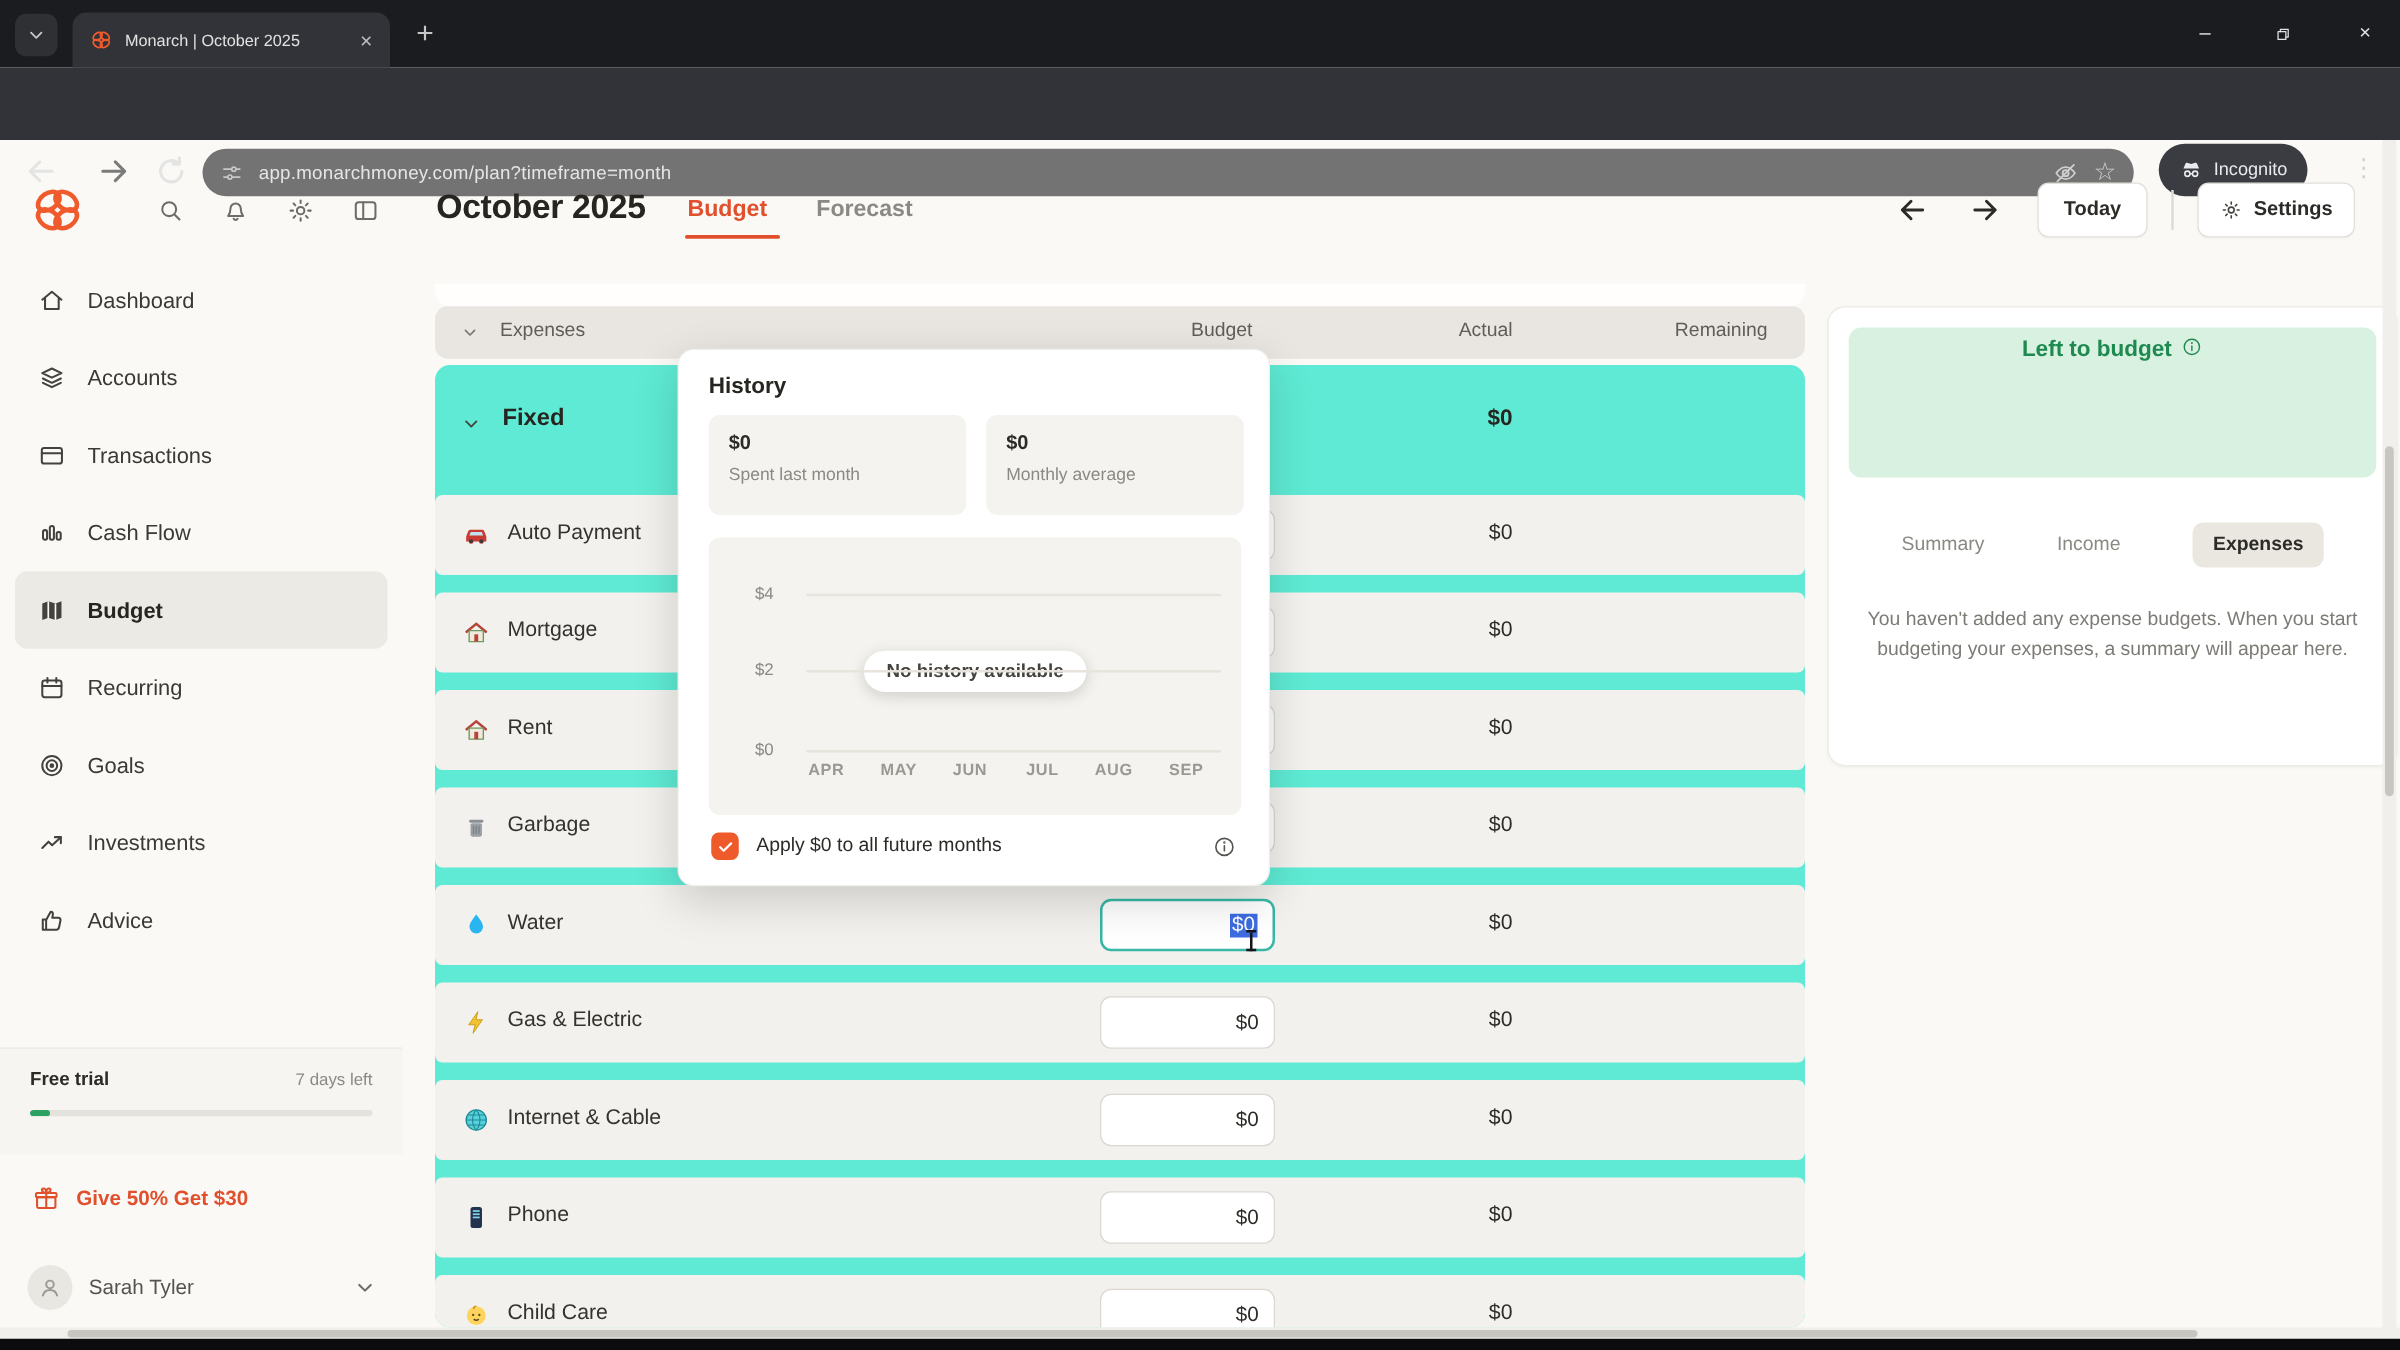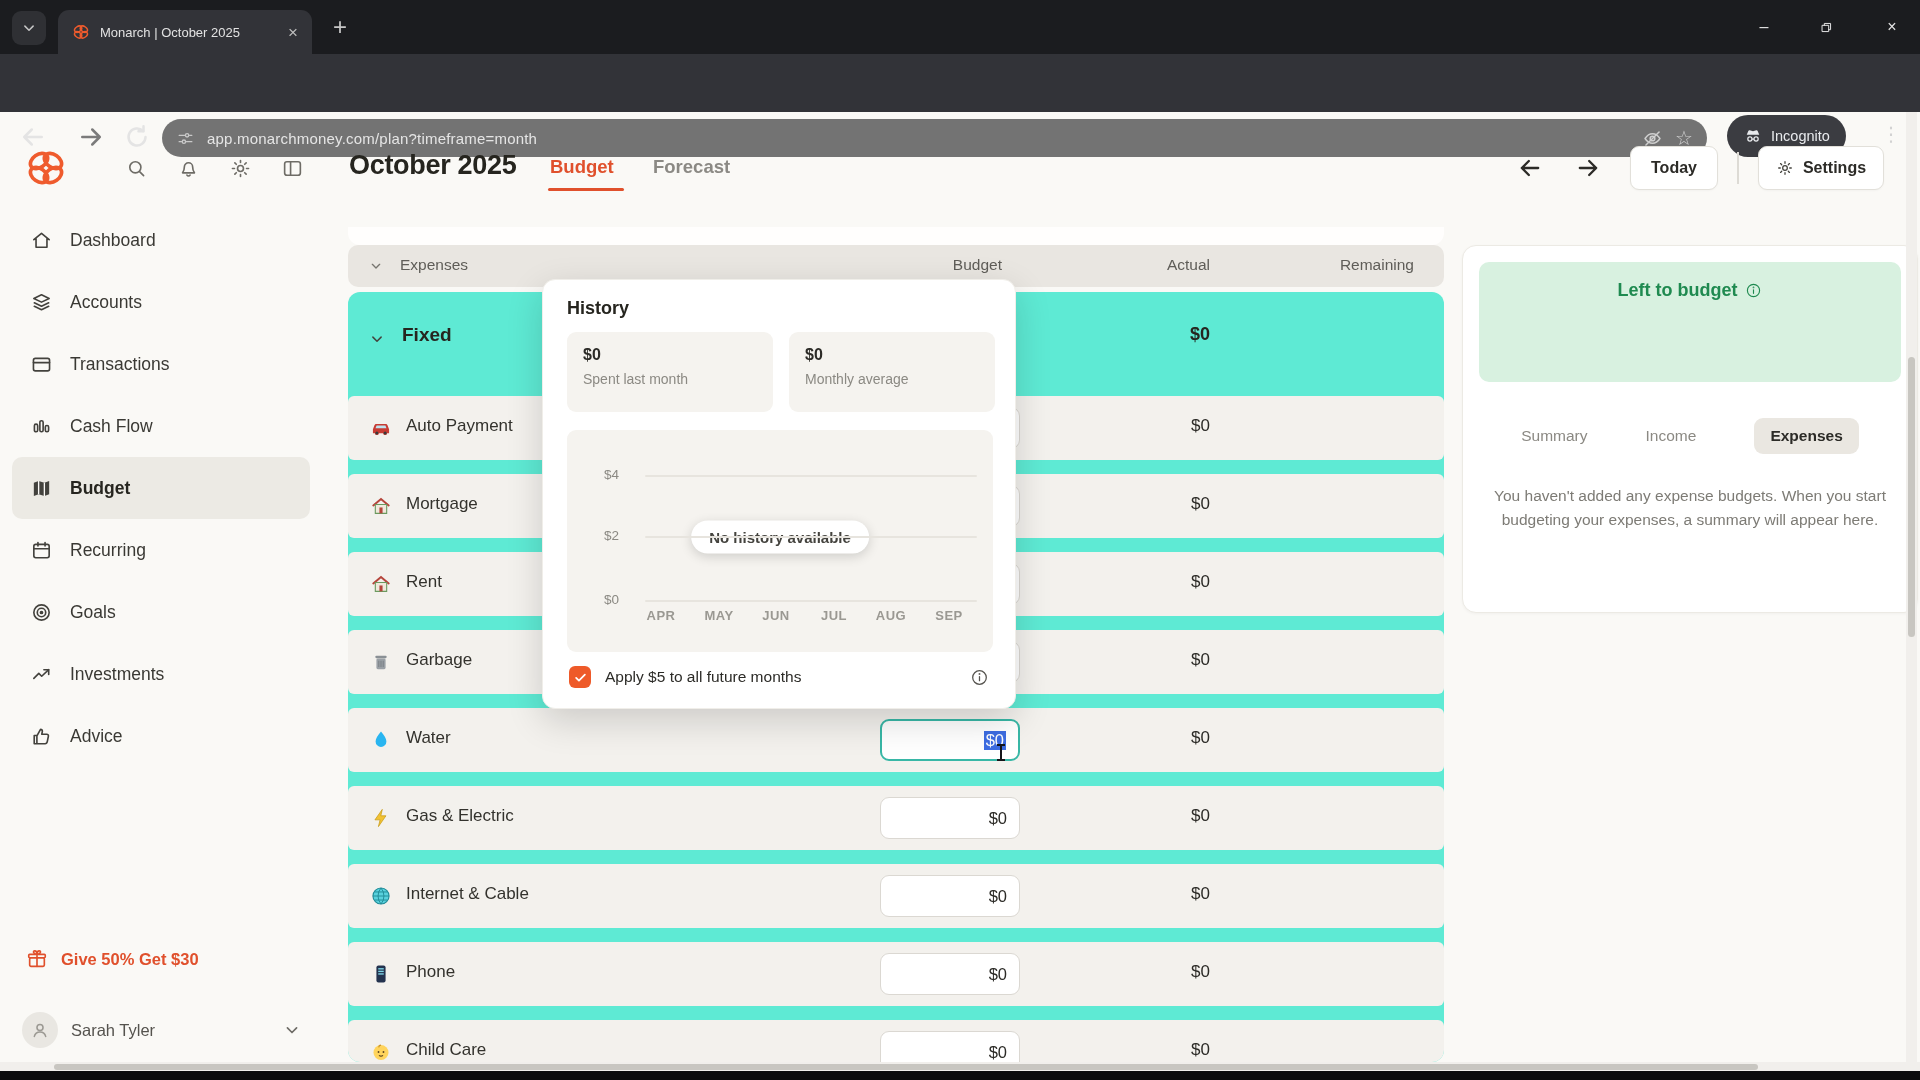--- a/index.html
+++ b/index.html
@@ -106,21 +106,21 @@
   .apply-row{position:absolute;left:26px;right:26px;top:382px;height:30px;display:flex;align-items:center}
   .checkbox{width:22px;height:22px;border-radius:6px;background:#ee5a29;display:flex;align-items:center;justify-content:center}
   .checkbox .ic{width:15px;height:15px}
   .apply-label{margin-left:14px;font-size:15.5px;color:#2c2b27;flex:1}
   .pop-info{width:19px;height:19px;color:#55534e}
 
   
   .rpanel{position:absolute;left:1462px;top:245px;width:456px;height:368px;background:#fff;border:1px solid #eceae4;border-radius:14px;box-shadow:0 1px 3px rgba(0,0,0,.04)}
   .greenbox{position:absolute;left:16px;top:16px;width:422px;height:120px;background:#d8f1e0;border-radius:10px;text-align:center}
   .left-amount{margin-top:17px;font-size:40px;font-weight:700;color:#178247}
-  .left-label{margin-top:18px;font-size:18px;font-weight:600;color:#1f8a50;display:inline-flex;align-items:center;gap:8px}
+  .left-label{margin-top:7px;font-size:18px;font-weight:600;color:#1f8a50;display:inline-flex;align-items:flex-start;gap:8px}
   .left-label .ic{width:17px;height:17px;color:#1f8a50}
   .rtabs{position:absolute;left:0;right:0;top:168px;height:44px;display:flex;align-items:center;justify-content:center;gap:58px}
   .rtab{font-size:15.5px;color:#8b8983}
   .rtab.active{background:#eae7e1;border-radius:9px;padding:9px 16px;font-weight:700;color:#2c2b27}
   .rmsg{position:absolute;left:30px;right:30px;top:238px;font-size:15.5px;line-height:1.55;color:#7d7b75;text-align:center}
 
   
   .vscroll{position:absolute;left:1906px;top:112px;width:11px;height:952px;background:#f1efec}
   .vthumb{position:absolute;left:2px;width:7px;border-radius:4px;background:#c8c6c1}
   .hscroll{position:absolute;left:0;top:1062px;width:1920px;height:9px;background:#f1efec}
@@ -369,20 +369,29 @@
           <span class="ic nav-ic">
             <svg viewBox="0 0 24 24">
               <g fill="none" stroke="currentColor" stroke-width="1.7" stroke-linecap="round" stroke-linejoin="round">
                 <path d="M7.2 11v8.6H4.4V11zM7.2 11.4l3.8-6.8c1 0 1.9.9 1.9 2l-.6 3h5.1c1.2 0 2 1 1.8 2.1l-1.1 5.4c-.2 1.1-1 2.5-2.4 2.5H7.2"></path>
               </g>
             </svg>
           </span>
           <span class="nav-label">Advice</span>
         </div>
       </div>
+    <div class="trial">
+      <div class="trial-row">
+        <span class="trial-title">Free trial</span>
+        <span class="trial-days">7 days left</span>
+      </div>
+      <div class="trial-bar">
+          <div class="trial-fill" style="width: 6%;"></div>
+        </div>
+    </div>
     <div class="referral">
       <span class="ic">
           <svg viewBox="0 0 24 24">
             <g fill="none" stroke="currentColor" stroke-width="1.8" stroke-linecap="round" stroke-linejoin="round">
               <rect x="4" y="10.6" width="16" height="9.4" rx="1.4"></rect>
               <rect x="3" y="7" width="18" height="3.6" rx="1"></rect>
               <path d="M12 7v13M12 7c-3.8 0-5-3.9-2.4-3.9 1.8 0 2.4 2.4 2.4 3.9zm0 0c3.8 0 5-3.9 2.4-3.9-1.8 0-2.4 2.4-2.4 3.9z"></path>
             </g>
           </svg>
         </span>
@@ -610,21 +619,21 @@
         <span class="xtick" style="left: 382px;">SEP</span>
       </div>
     <div class="apply-row">
       <span class="checkbox">
           <span class="ic">
             <svg viewBox="0 0 24 24">
               <path d="m5 12.5 4.5 4.5L19 7.5" stroke="#fff" stroke-width="2.8" fill="none" stroke-linecap="round" stroke-linejoin="round"></path>
             </svg>
           </span>
         </span>
-      <span class="apply-label">Apply $5 to all future months</span>
+      <span class="apply-label">Apply $0 to all future months</span>
       <span class="ic pop-info">
           <svg viewBox="0 0 24 24">
             <g fill="none" stroke="currentColor" stroke-width="1.6" stroke-linecap="round" stroke-linejoin="round">
               <circle cx="12" cy="12" r="8.6"></circle>
               <path d="M12 11v5"></path>
               <circle cx="12" cy="7.6" r=".4" fill="currentColor" stroke-width="1.6"></circle>
             </g>
           </svg>
         </span>
     </div>

